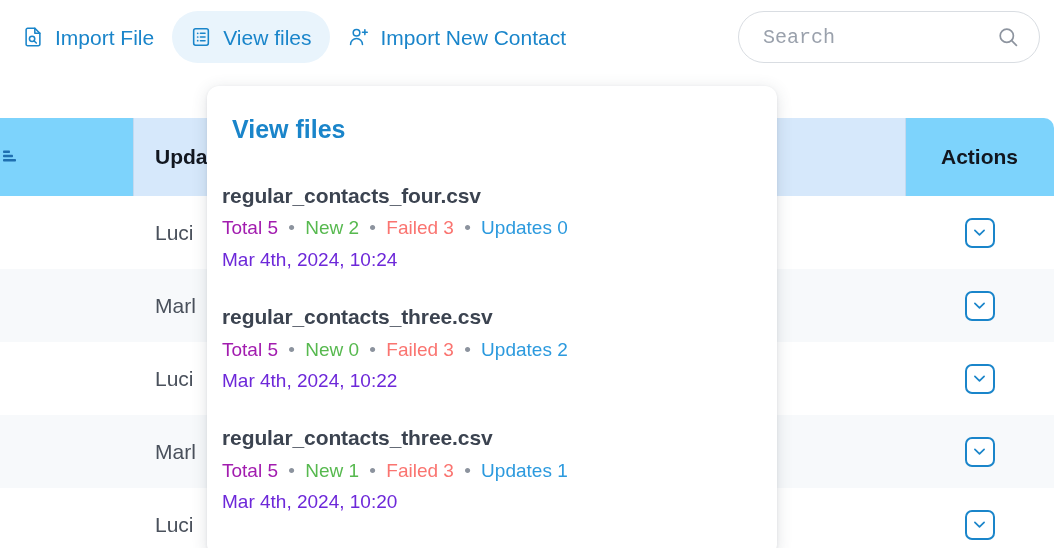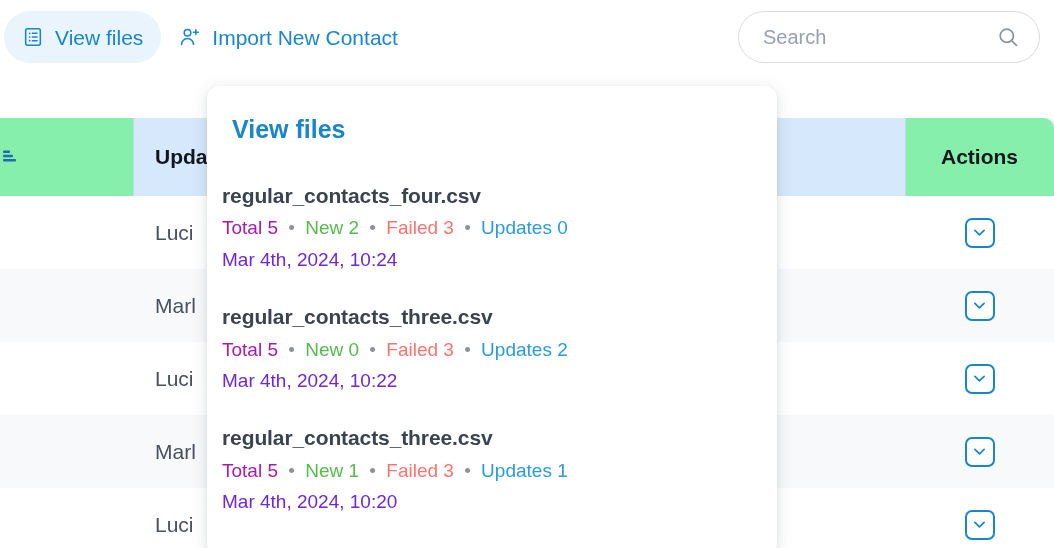--- a/index.html
+++ b/index.html
@@ -73,21 +73,21 @@
   }
   .search-input {
     width: 100%;
     height: 100%;
     box-sizing: border-box;
     border: 1px solid #d9dde2;
     border-radius: 26px;
     background: #ffffff;
     padding: 0 52px 0 24px;
     font-size: 20px;
-    font-family: Liberation Sans, sans-serif;
+    font-family: Liberation Mono, monospace;
     color: #3c4350;
     outline: none;
   }
   .search-input::placeholder { color: #9aa1ac; opacity: 1; }
   .search-icon {
     position: absolute;
     right: 20px;
     top: 50%;
     transform: translateY(-50%);
     width: 24px;
@@ -111,21 +111,21 @@
     align-items: center;
   }
   .th {
     height: 78px;
     display: flex;
     align-items: center;
     box-sizing: border-box;
     font-size: 21px;
     font-weight: bold;
     color: #11161f;
-    background: #86efac;
+    background: #7dd3fc;
     position: relative;
     overflow: hidden;
   }
   .th.sorted { background: #d6e8fb; }
   .th .divider {
     position: absolute;
     left: 0;
     top: 0;
     bottom: 0;
     width: 1px;
@@ -235,20 +235,31 @@
     margin-top: 2px;
   }
 </style>
 </head>
 <body>
 
 <div id="root">
 
   <div class="toolbar">
 
+    <button class="tool-btn">
+      <span class="ico">
+        <svg viewBox="0 0 24 24" width="22" height="22" fill="none" stroke="#1a85ca" stroke-width="1.7" stroke-linecap="round" stroke-linejoin="round">
+          <path d="M14 2.5H6.2A1.7 1.7 0 0 0 4.5 4.2v15.6A1.7 1.7 0 0 0 6.2 21.5h11.6a1.7 1.7 0 0 0 1.7-1.7V8z"></path>
+          <path d="M14 2.5V8h5.5"></path>
+          <circle cx="11" cy="14" r="2.9"></circle>
+          <path d="M13.3 16.3 15.6 18.6"></path>
+        </svg>
+      </span>
+      <span class="tool-label">Import File</span>
+    </button>
 
     <button class="tool-btn active">
       <span class="ico">
         <svg viewBox="0 0 24 24" width="22" height="22" fill="none" stroke="#1a85ca" stroke-width="1.7" stroke-linecap="round" stroke-linejoin="round">
           <rect x="4" y="3" width="16" height="18" rx="2.1"></rect>
           <circle cx="8.4" cy="8" r="0.95" fill="#1a85ca" stroke="none"></circle>
           <circle cx="8.4" cy="12" r="0.95" fill="#1a85ca" stroke="none"></circle>
           <circle cx="8.4" cy="16" r="0.95" fill="#1a85ca" stroke="none"></circle>
           <path d="M11.4 8h5M11.4 12h5M11.4 16h5"></path>
         </svg>

